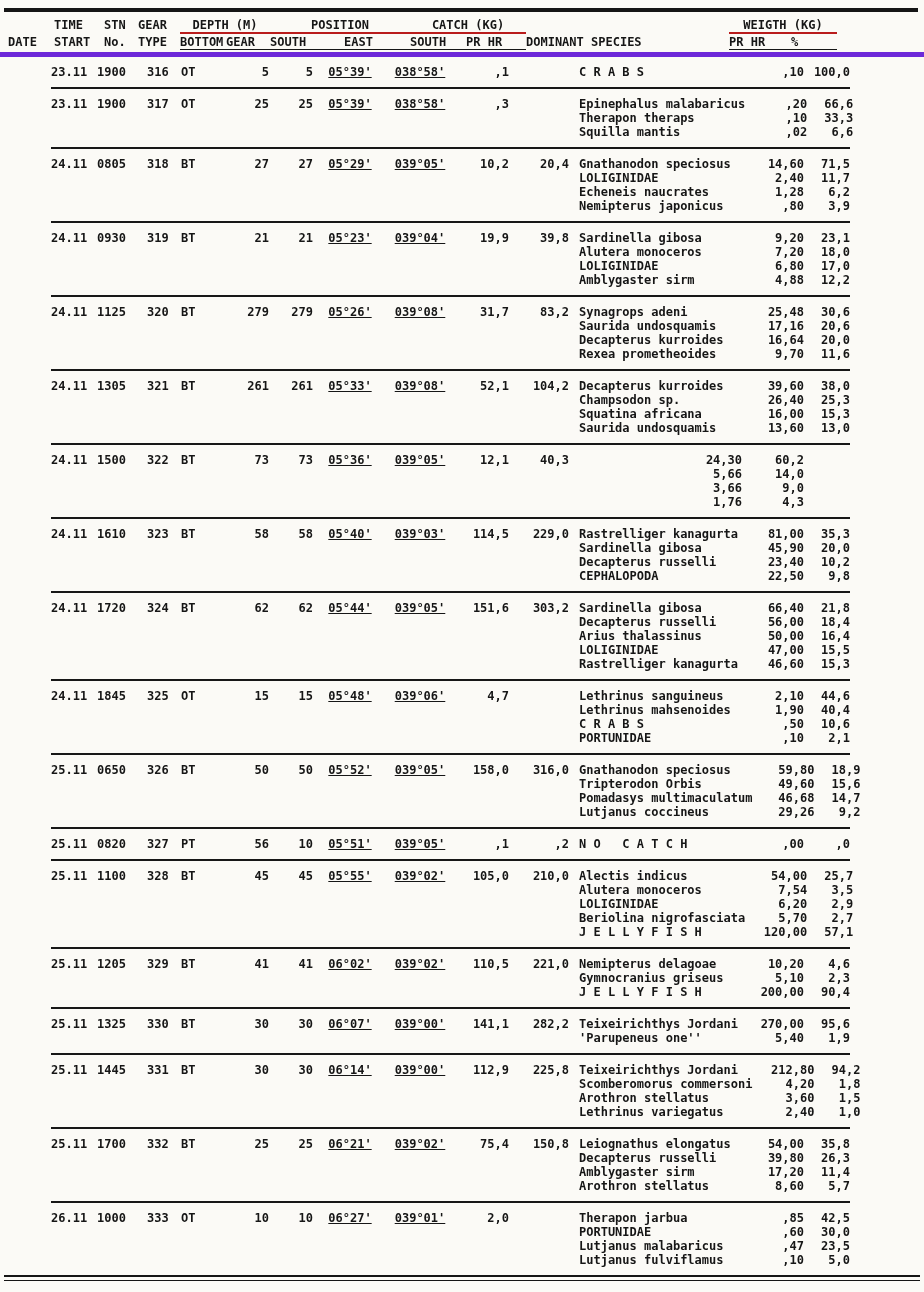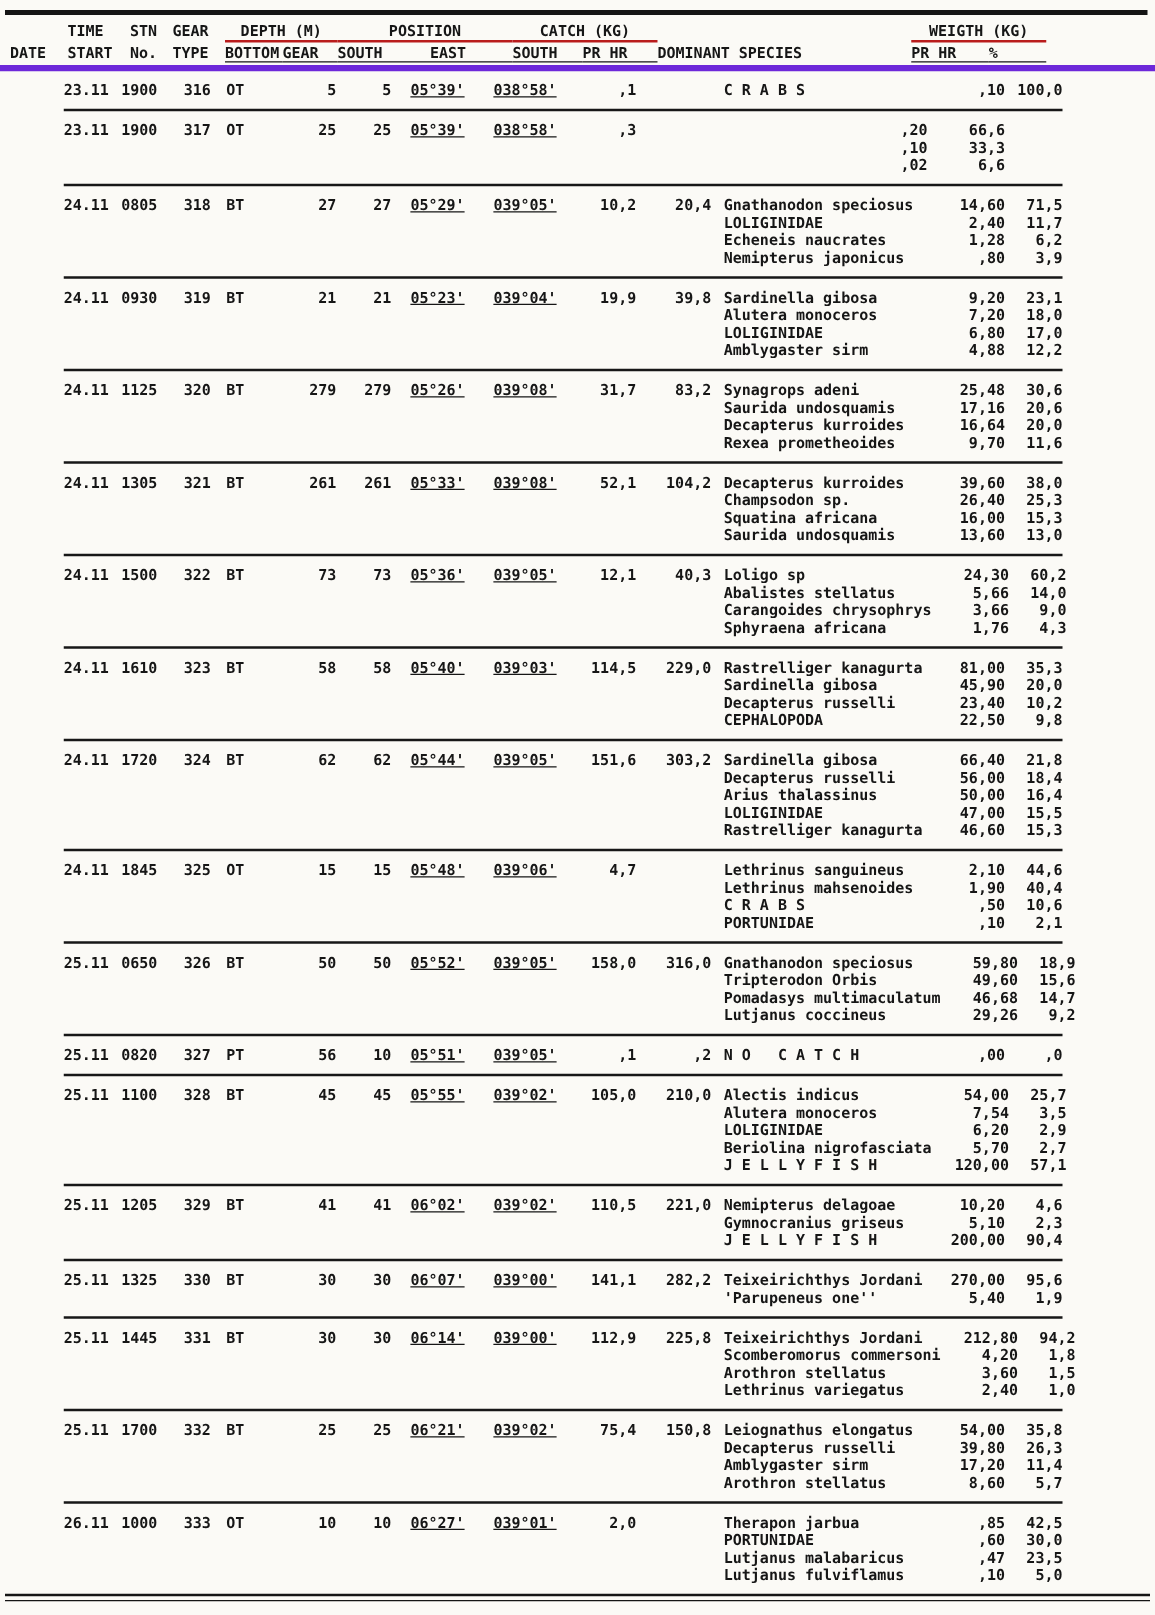--- a/index.html
+++ b/index.html
@@ -94,20 +94,21 @@
     <div class="c">23.11</div>
     <div class="c">1900</div>
     <div class="c">317</div>
     <div class="c">OT</div>
     <div class="c num">25</div>
     <div class="c num">25</div>
     <div class="c pos">05°39'</div>
     <div class="c pos">038°58'</div>
     <div class="c num">,3</div>
     <div class="c num"></div>
+    <div class="c species-cell"><div>Epinephalus malabaricus</div><div>Therapon theraps</div><div>Squilla mantis</div></div>
     <div class="c num wcol"><div>,20</div><div>,10</div><div>,02</div></div>
     <div class="c num pcol"><div>66,6</div><div>33,3</div><div>6,6</div></div>
   </div>
 
   <div class="station cols">
     <div class="c">24.11</div>
     <div class="c">0805</div>
     <div class="c">318</div>
     <div class="c">BT</div>
     <div class="c num">27</div>
@@ -173,21 +174,20 @@
     <div class="c">24.11</div>
     <div class="c">1500</div>
     <div class="c">322</div>
     <div class="c">BT</div>
     <div class="c num">73</div>
     <div class="c num">73</div>
     <div class="c pos">05°36'</div>
     <div class="c pos">039°05'</div>
     <div class="c num">12,1</div>
     <div class="c num">40,3</div>
-    <div class="c species-cell"><div>Loligo sp</div><div>Abalistes stellatus</div><div>Carangoides chrysophrys</div><div>Sphyraena africana</div></div>
     <div class="c num wcol"><div>24,30</div><div>5,66</div><div>3,66</div><div>1,76</div></div>
     <div class="c num pcol"><div>60,2</div><div>14,0</div><div>9,0</div><div>4,3</div></div>
   </div>
 
   <div class="station cols">
     <div class="c">24.11</div>
     <div class="c">1610</div>
     <div class="c">323</div>
     <div class="c">BT</div>
     <div class="c num">58</div>

